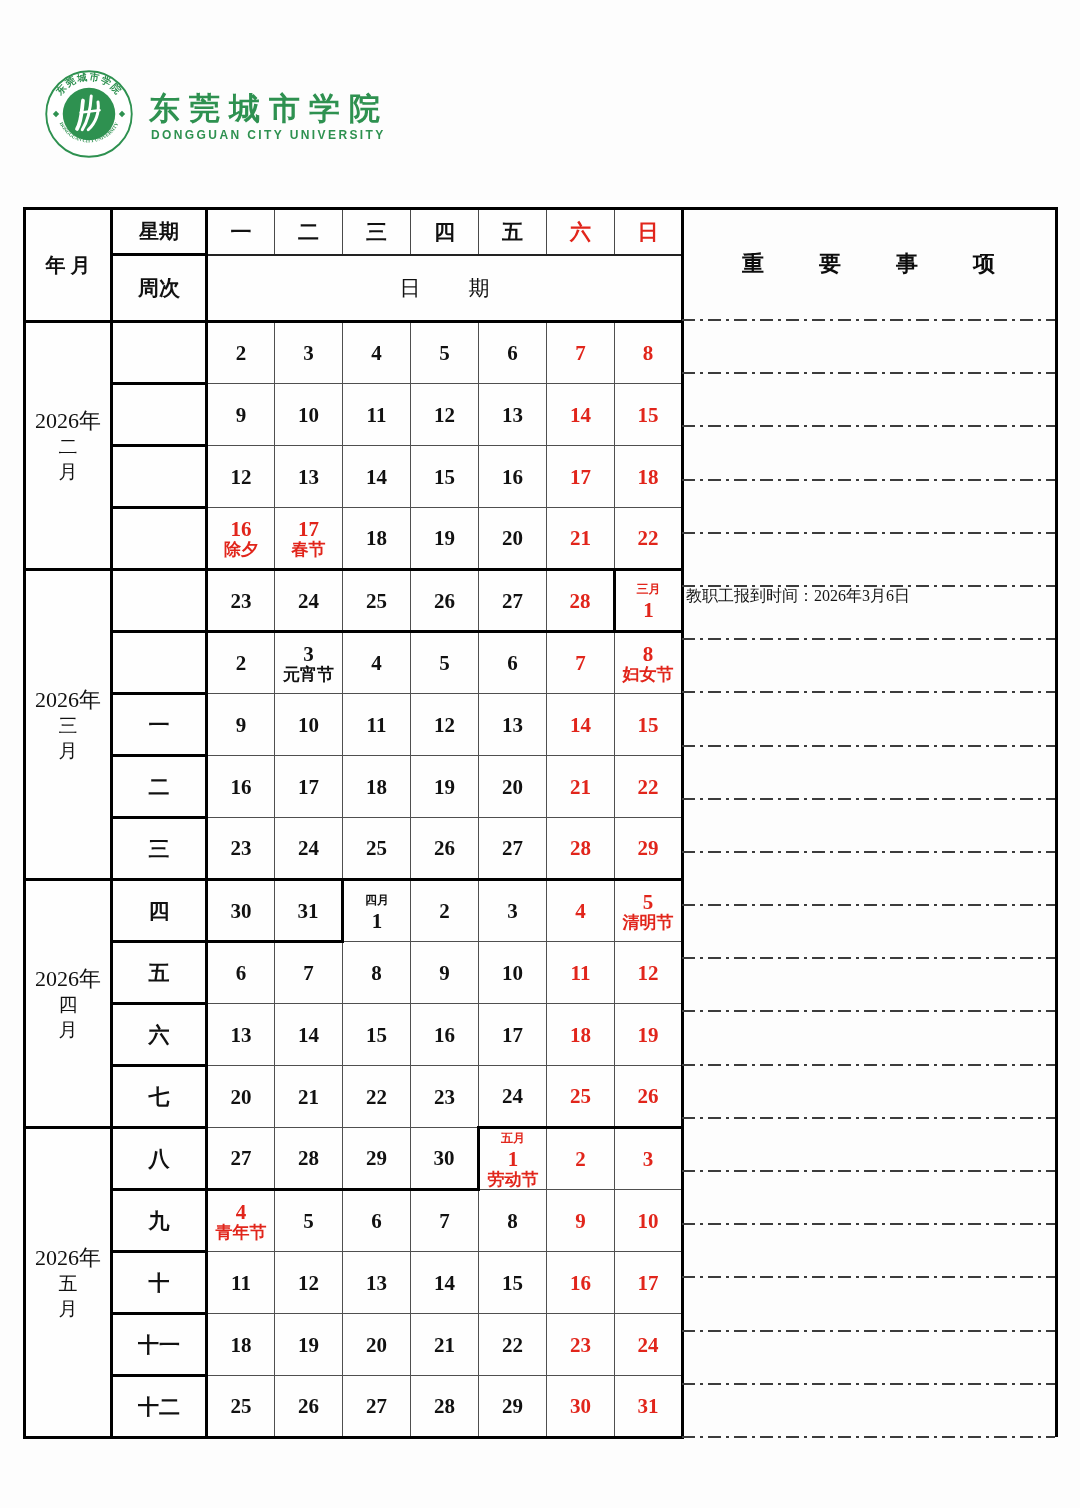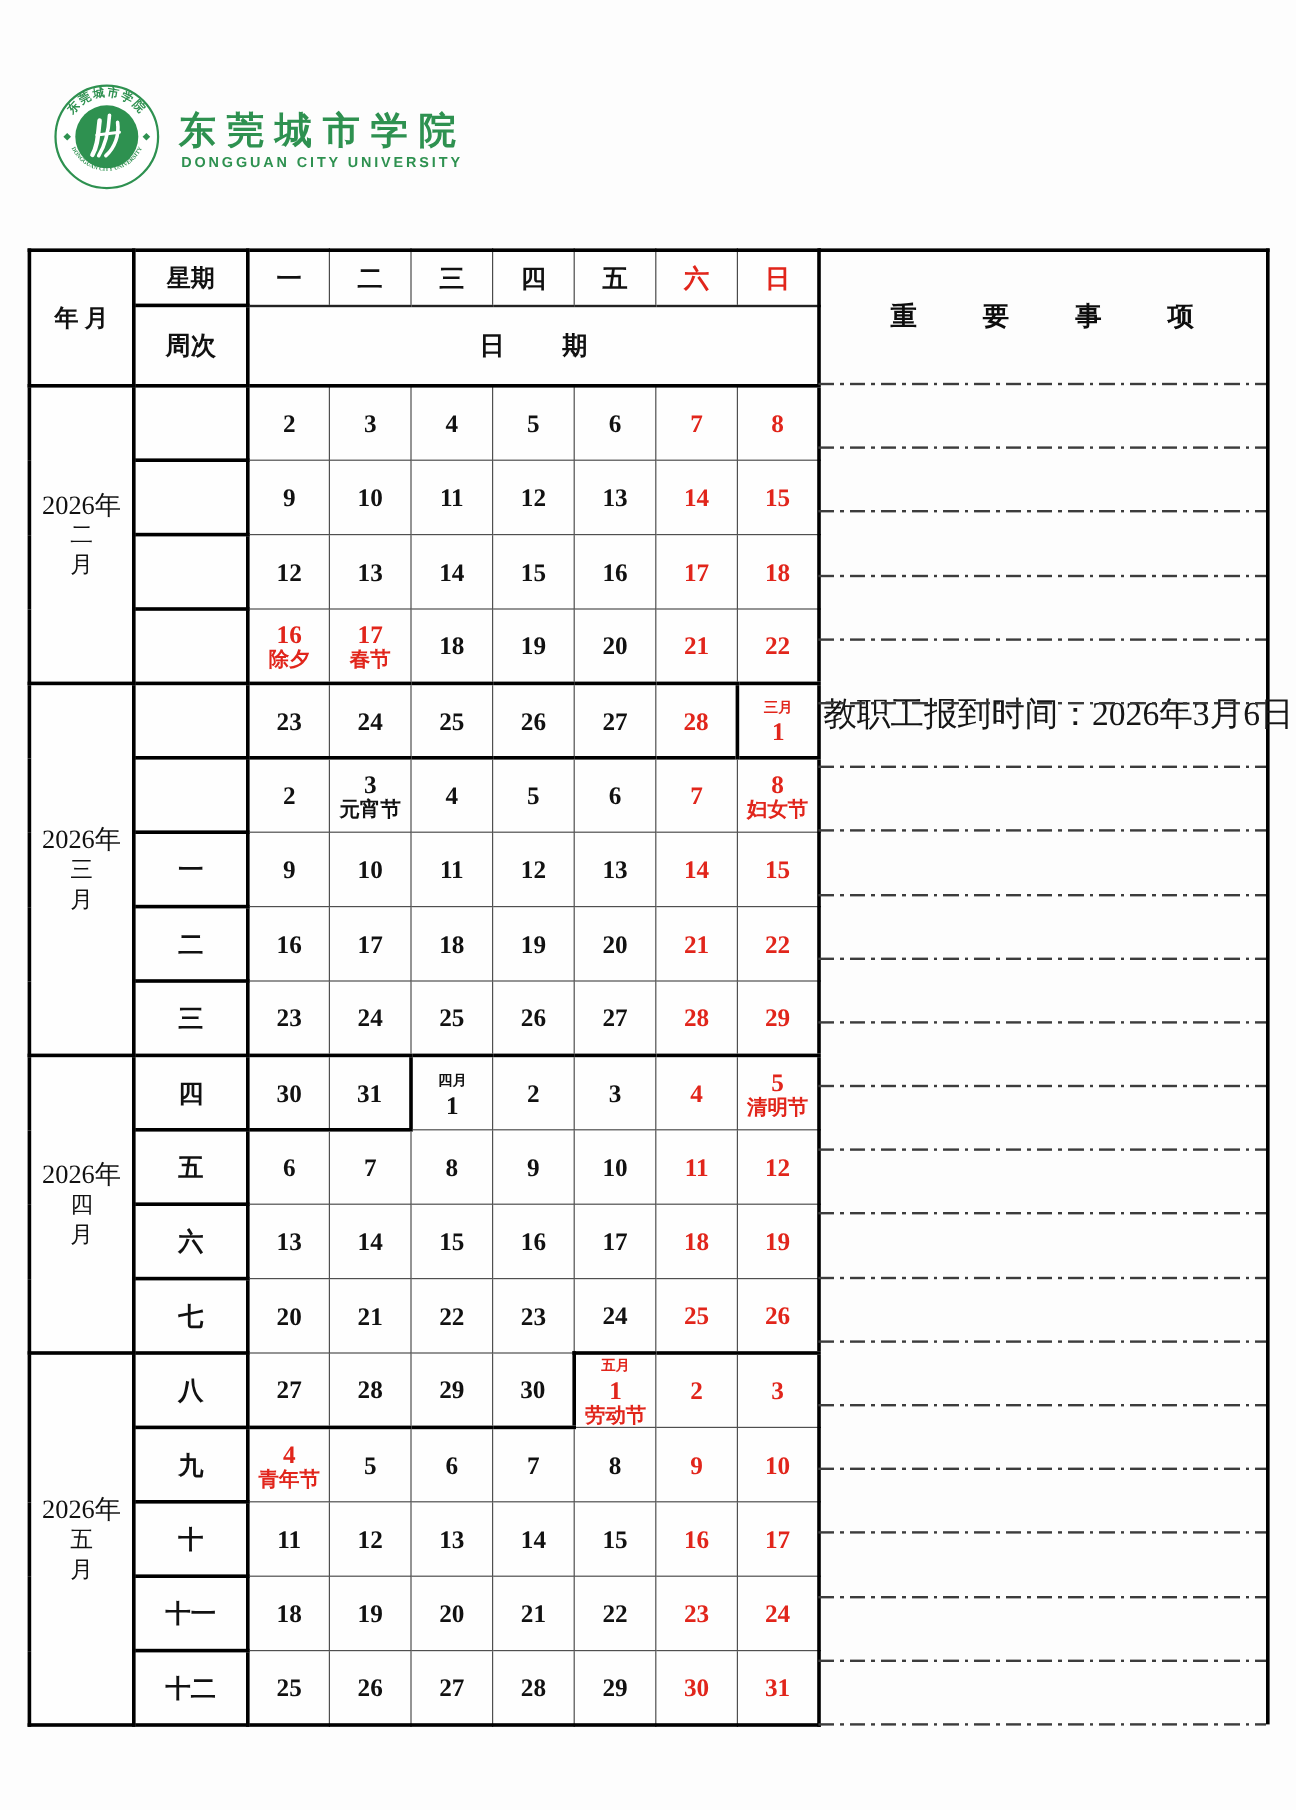--- a/index.html
+++ b/index.html
@@ -18,41 +18,41 @@
   #title { position:absolute; left:0; top:165px; width:950px; text-align:center;
            font-size:32px; font-weight:bold; letter-spacing:1px; color:#0d0d0d; }
 
   
   #cal-table { position:absolute; left:23px; top:207px; border-collapse:collapse; table-layout:fixed;
                border:3px solid #000; background:#fefefe; }
   #cal-table td { padding:0; text-align:center; vertical-align:middle; overflow:hidden; }
   .corner  { border:3px solid #000; font-weight:bold; font-size:20px; }
   .wk-h    { border:3px solid #000; font-weight:bold; font-size:20px; }
   .day-h   { border:1px solid #4a4a4a; border-bottom:2px solid #222; font-weight:bold; font-size:21px; }
-  .date-h  { border-bottom:3px solid #000; font-weight:bold; font-size:21px; letter-spacing:48px; text-indent:48px;margin-top:28px; }
+  .date-h  { border-bottom:3px solid #000; font-weight:normal; font-size:21px; letter-spacing:48px; text-indent:48px;margin-top:28px; }
   .wn      { border:3px solid #000; font-weight:bold; font-size:21px; }
   .month-cell { border:3px solid #000; font-size:22px; line-height:27px; font-weight:400; }
   .month-cell .mm { font-size:19px; line-height:25px; }
   .day     { border:1px solid #4f4f4f; font-weight:bold; }
   .num { font-size:21px; line-height:22px; }
   .pre { font-size:12px; line-height:19px; font-weight:bold; }
   .sub { font-size:17px; line-height:19px; font-weight:bold; }
   .red .num, .red .pre, .red .sub, .day-h.red { color:#e1251b; }
   .btk { border-top:3px solid #000 !important; }
   .blk { border-left:3px solid #000 !important; }
   .bbk { border-bottom:3px solid #000 !important; }
 
   
   #notes-col { position:absolute; left:682px; top:207px; width:376px; height:1230px;
                border-top:3px solid #000; border-right:3px solid #000; }
   #notes-header { position:absolute; top:0; left:0; right:0; height:108px; display:flex; align-items:center;
                   justify-content:space-between; padding:0 60px; font-weight:bold; font-size:22px; color:#0d0d0d; }
   .dashline { position:absolute; left:0; width:100%; height:2px;
               background:repeating-linear-gradient(90deg,#3c3c3c 0 13px,transparent 13px 18px,#3c3c3c 18px 21px,transparent 21px 26px); }
-  #notes-text { position:absolute; top:371px; left:4px; width:370px; font-size:28px; line-height:29px; color:#161616; white-space:nowrap; }
+  #notes-text { position:absolute; top:371px; left:4px; width:370px; font-size:16px; line-height:29px; color:#161616; white-space:nowrap; }
 </style>
 </head>
 <body>
 
 <div id="page">
 
   <svg id="logo-seal" viewBox="0 0 120 120">
     <circle cx="60" cy="60" r="57" fill="#ffffff" stroke="#2e9150" stroke-width="2.5"></circle>
     <circle cx="60" cy="60" r="35" fill="#2e9150"></circle>
     <g>

